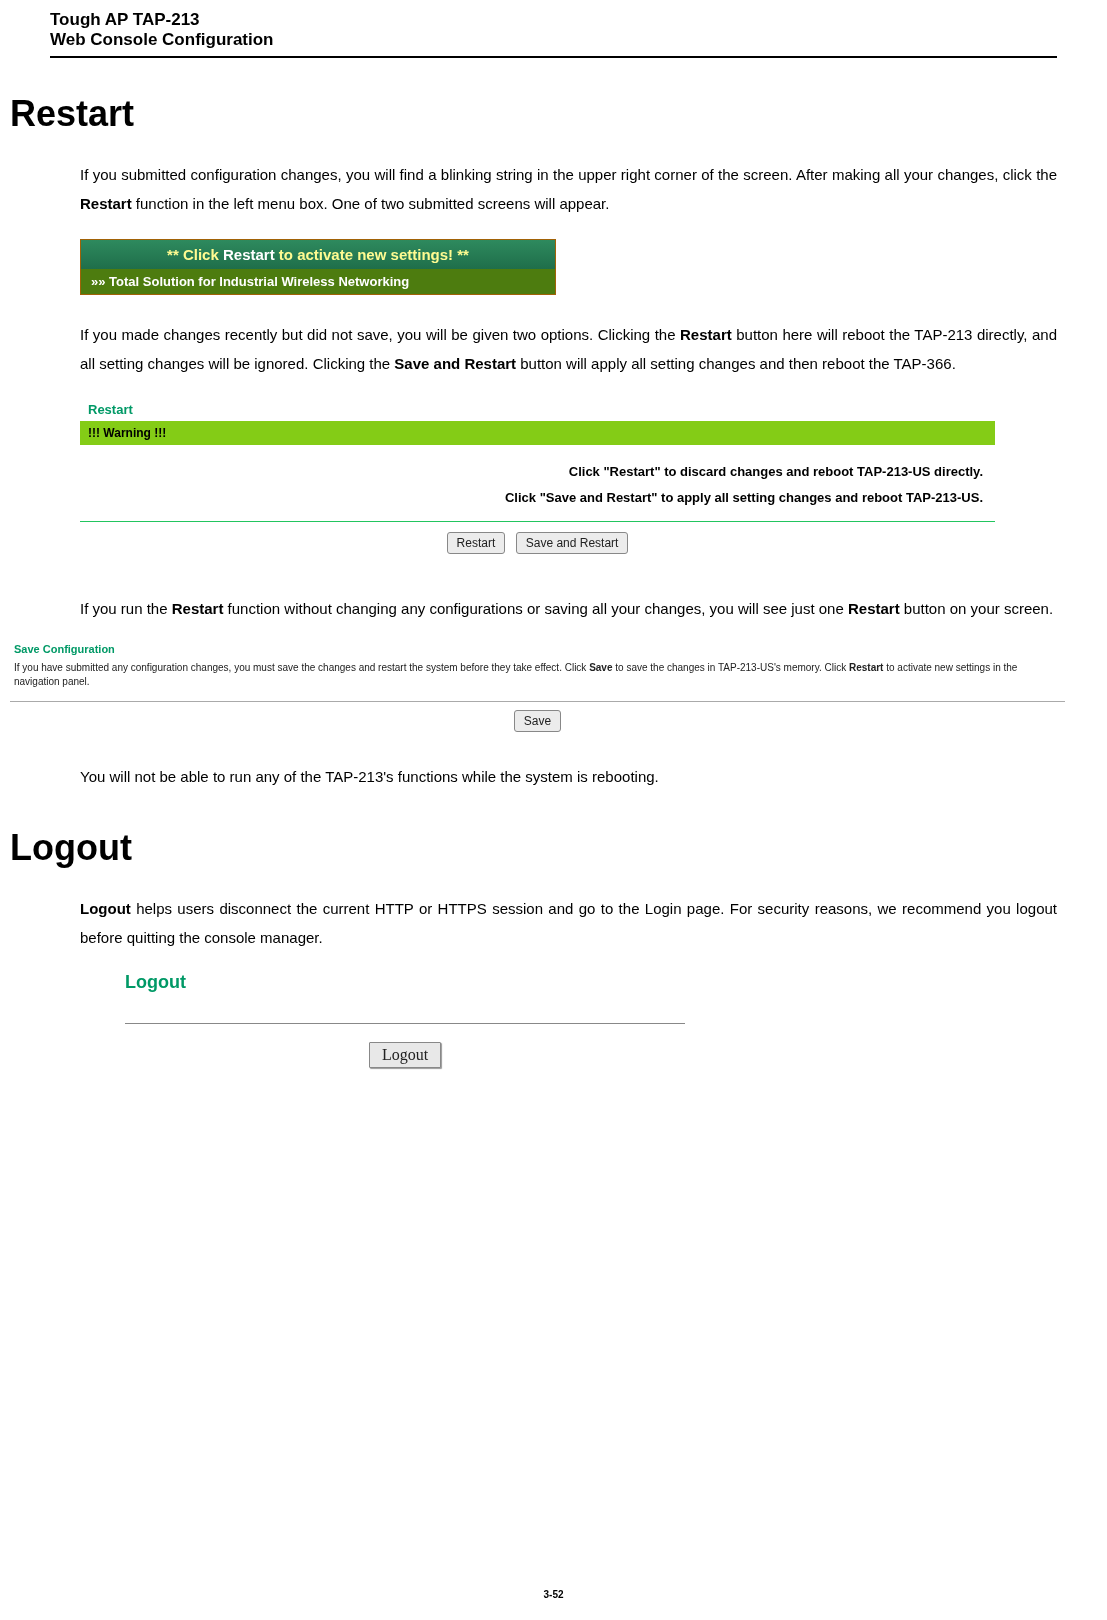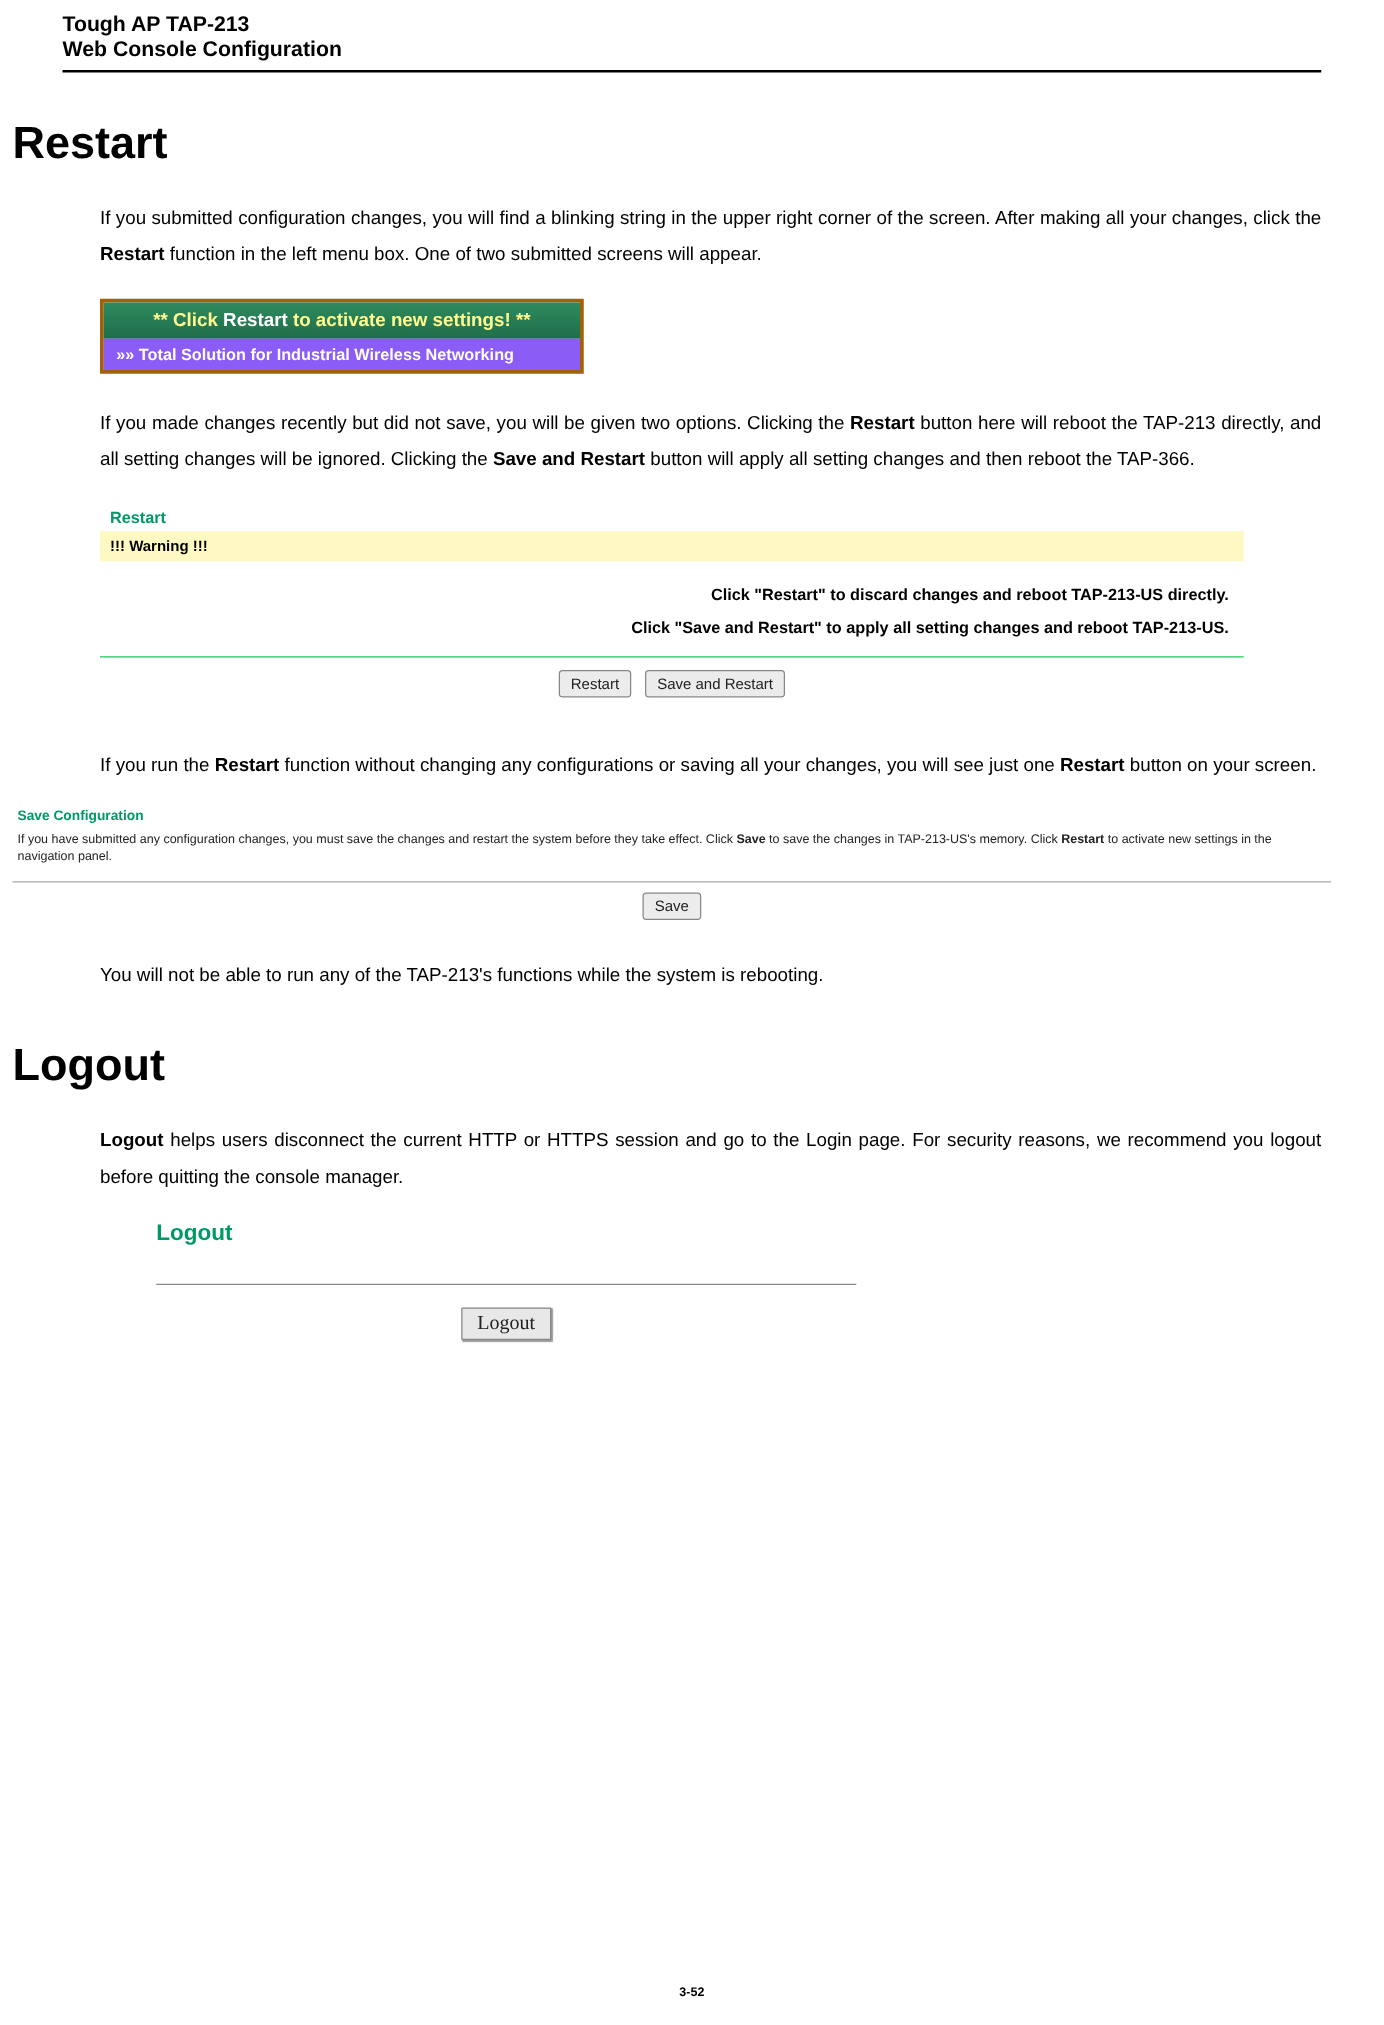--- a/index.html
+++ b/index.html
@@ -34,38 +34,38 @@
     .body-text {
       font-size: 15px;
       line-height: 1.95;
       margin: 0 0 20px 30px;
       text-align: justify;
     }
     .body-text strong { font-weight: bold; }
 
     
     .green-banner {
-      width: 387px;
+      width: 476px;
       margin-left: 30px;
       margin-bottom: 25px;
-      border: 3px solid #a16207;
+      border: 1px solid #a16207;
       margin-top: 19px;
     }
     .green-banner .top {
       background: linear-gradient(#2e8a5e, #1f6e4a);
       padding: 6px 10px;
       font-family: Arial, sans-serif;
       font-weight: bold;
       font-size: 15px;
       text-align: center;
     }
     .green-banner .top .a { color: #fffb91; }
     .green-banner .top .b { color: #fff; }
     .green-banner .bottom {
-      background: #8b5cf6;
+      background: #4d7c0f;
       color: #fff;
       font-family: Arial, sans-serif;
       font-size: 13px;
       font-weight: bold;
       padding: 5px 10px;
     }
 
     
     .restart-box {
       margin-left: 30px;
@@ -73,21 +73,21 @@
       margin-bottom: 30px;
     }
     .restart-box .title {
       color: #009966;
       font-family: Arial, sans-serif;
       font-weight: bold;
       font-size: 13px;
       padding: 4px 8px;
     }
     .restart-box .warning {
-      background: #fef9c3;
+      background: #84cc16;
       color: #000;
       font-family: Arial, sans-serif;
       font-weight: bold;
       font-size: 12px;
       padding: 5px 8px;
     }
     .restart-box .messages {
       text-align: right;
       font-family: Arial, sans-serif;
       font-weight: bold;

